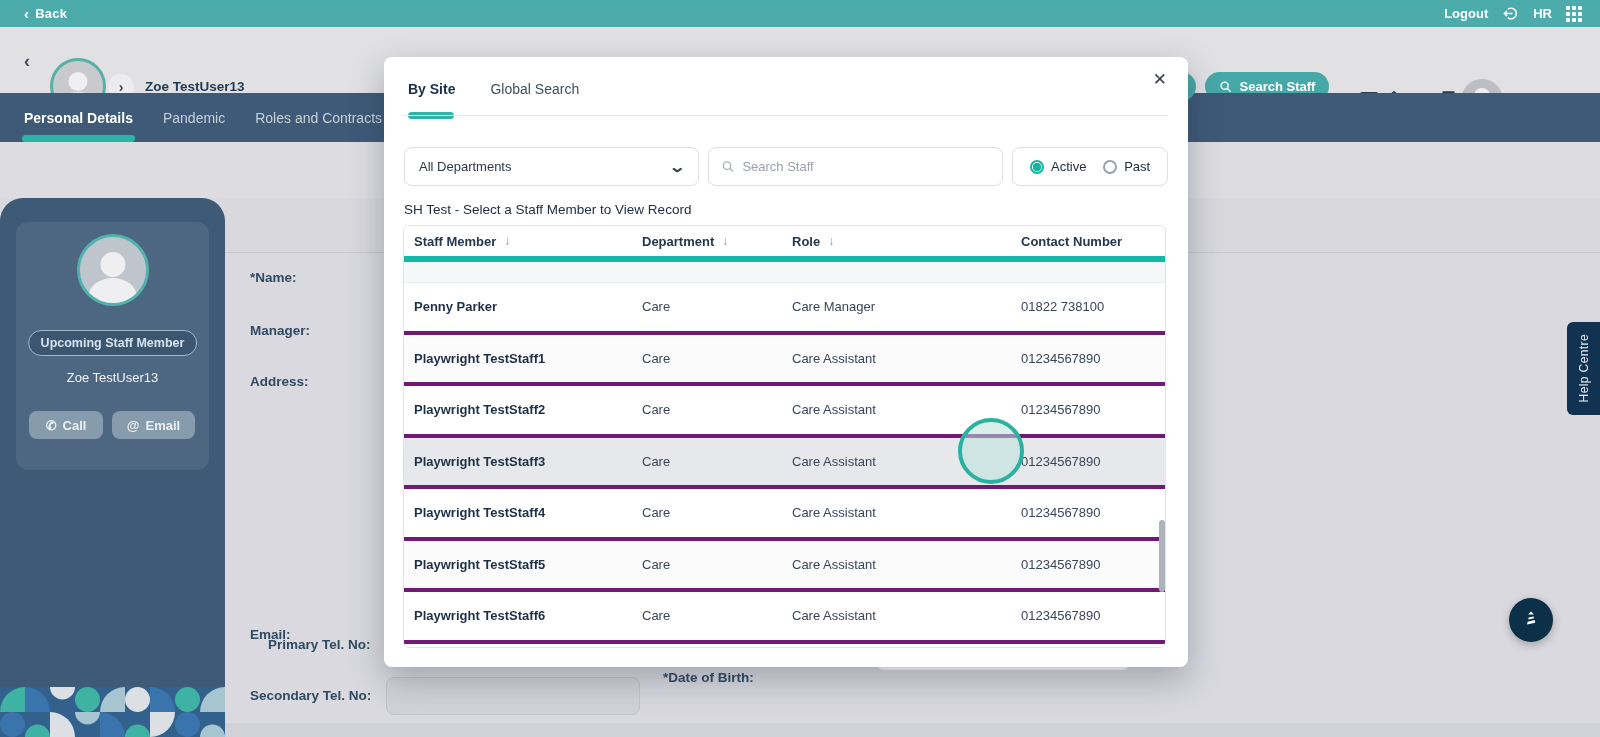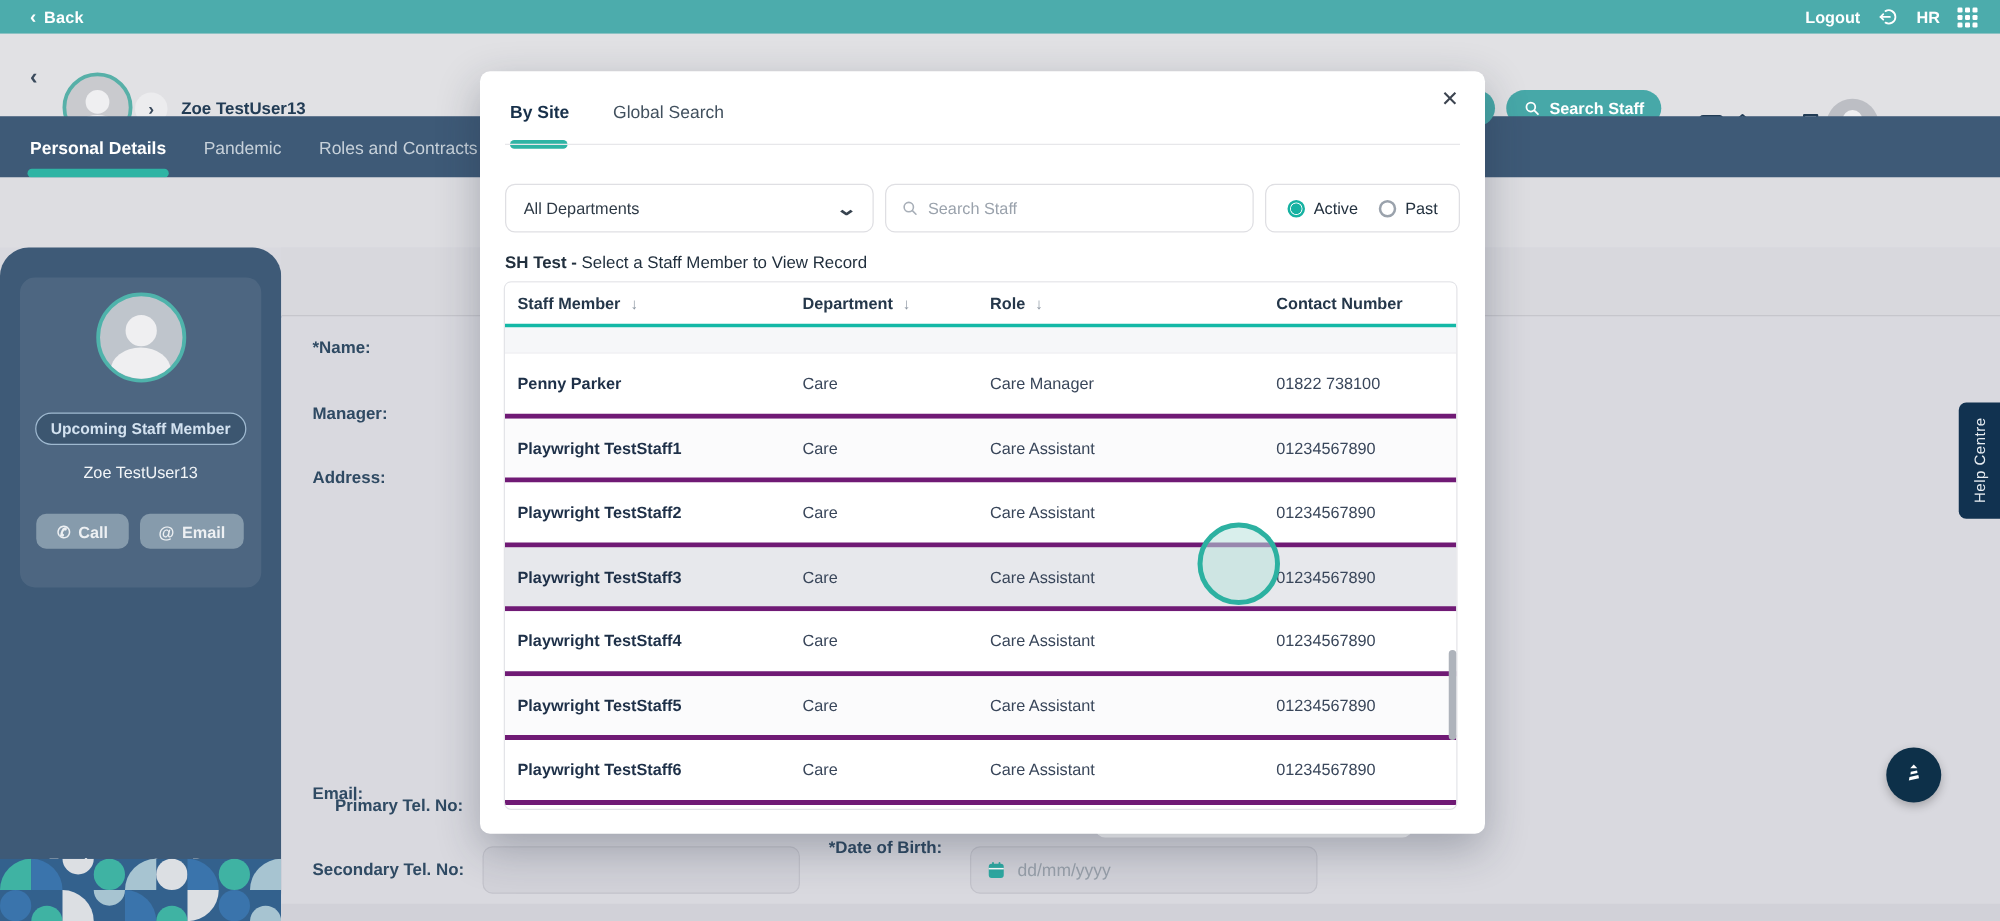--- a/index.html
+++ b/index.html
@@ -104,26 +104,26 @@
           gap:8px; padding:0 12px; background:#fff; }
   .srch input { border:none; outline:none; font-size:13px; color:#2E3A46; width:100%;
                 font-family:"Liberation Sans", sans-serif; background:transparent; }
   .srch input::placeholder { color:#9AA2AC; }
   .radios { margin-left:auto; width:156px; height:39px; border:1px solid #DFDFE3; border-radius:8px; display:flex;
             align-items:center; justify-content:space-evenly; font-size:13px; color:#22303E; }
   .radio { display:flex; align-items:center; gap:7px; cursor:pointer; }
   .rdot { width:14px; height:14px; border-radius:50%; border:2px solid #9AA2AC; background:#fff; }
   .rdot.on { border-color:#16B2A2; background:radial-gradient(circle, #16B2A2 0 4px, #fff 4.5px); }
   .m-subtitle { position:absolute; left:20px; top:145px; font-size:13.5px; color:#22303E; }
-  .m-subtitle b { font-weight:700; }
+  .m-subtitle b { font-weight:400; }
 
   .m-table { position:absolute; left:19px; top:168px; width:763px; height:423px; border:1px solid #E3E4E8;
              border-radius:6px; overflow:hidden; background:#fff; }
   .t-grid { display:grid; grid-template-columns:228px 150px 229px 1fr; align-items:center; }
-  .t-head { height:36px; border-bottom:3px solid #14b8a6; background:#fff; }
+  .t-head { height:36px; border-bottom:6px solid #14b8a6; background:#fff; }
   .t-head .cell { font-size:13px; font-weight:700; color:#25374A; display:flex; gap:8px; align-items:center; cursor:pointer; }
   .sort { color:#8A94A0; font-weight:400; font-size:12px; }
   .cell { padding-left:10px; }
   .t-partial { height:21px; background:#F6F7F9; border-bottom:1px solid #EDEEF1; }
   .t-row { height:51.5px; border-bottom:4px solid #701a75; background:#fff; cursor:pointer; }
   .t-row.alt { background:#FBFBFC; }
   .t-row.hl { background:#E7E8EC; }
   .t-row .cell { font-size:13px; color:#39465A; }
   .t-row .cell.name { font-weight:700; color:#1E3048; }
   .scroll-thumb { position:absolute; left:775px; top:463px; width:6px; height:72px; background:#AEB3BB; border-radius:3px; }
@@ -276,29 +276,20 @@
     <div class="f-label" style="top:120px;">Address:</div>
     <div class="f-label" style="top:329px;margin-top:44px;">Email:</div>
     <div class="f-label" style="top:383px;padding-left:18px;">Primary Tel. No:</div>
     <div class="f-label" style="top:434px;">Secondary Tel. No:</div>
 
     <div class="white-input"></div>
 
     <div class="ghost-input" style="left:161px; top:423px; width:254px;"></div>
 
     <div class="f-label" style="left:438px; top:416px;">*Date of Birth:</div>
-    <div class="ghost-input dob-input">
-      <svg width="16" height="16" viewBox="0 0 24 24">
-        <rect x="3" y="4.5" width="18" height="17" rx="3.5" fill="#2EA9A2"></rect>
-        <rect x="3" y="9.5" width="18" height="1.8" fill="#fff"></rect>
-        <rect x="7" y="2.5" width="2.2" height="4.5" rx="1.1" fill="#2EA9A2"></rect>
-        <rect x="14.8" y="2.5" width="2.2" height="4.5" rx="1.1" fill="#2EA9A2"></rect>
-      </svg>
-      <span class="dob-ph">dd/mm/yyyy</span>
-    </div>
 
     <div class="bottom-strip"></div>
   </div>
 
   <div class="modal">
     <span class="m-close">✕</span>
     <div class="m-tabs">
       <div class="m-tab active">By Site</div>
       <div class="m-tab">Global Search</div>
     </div>

